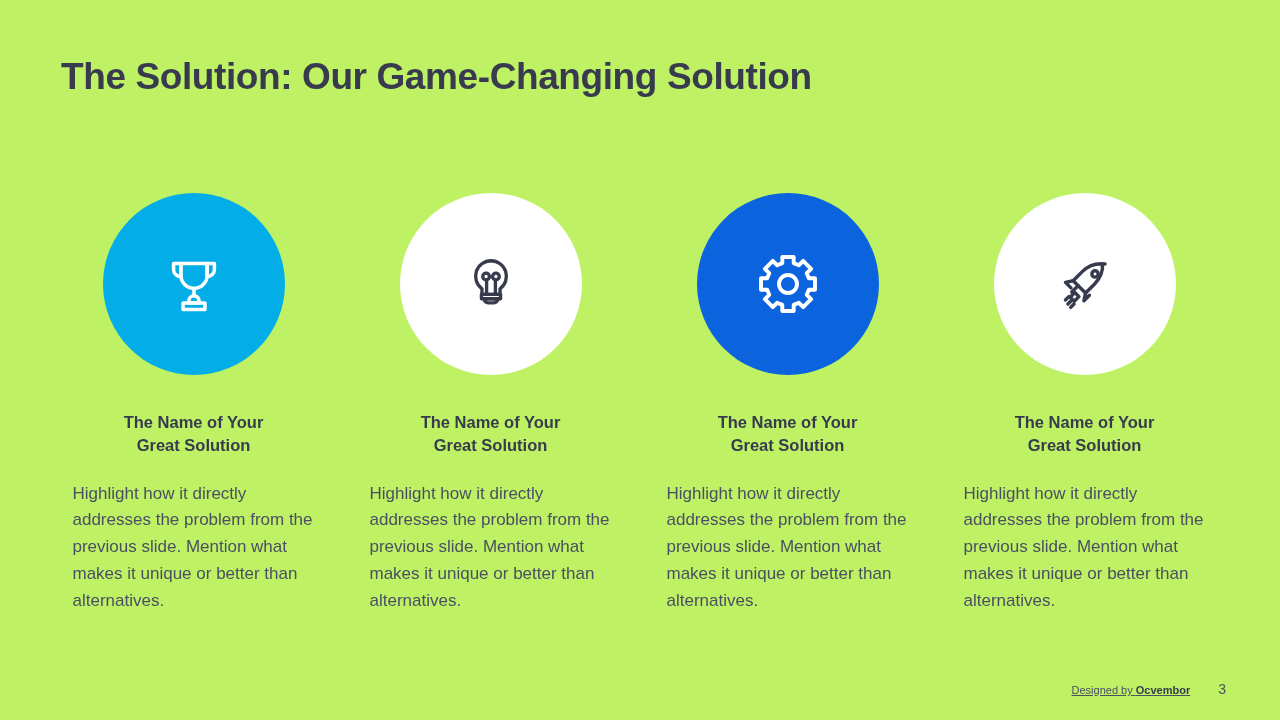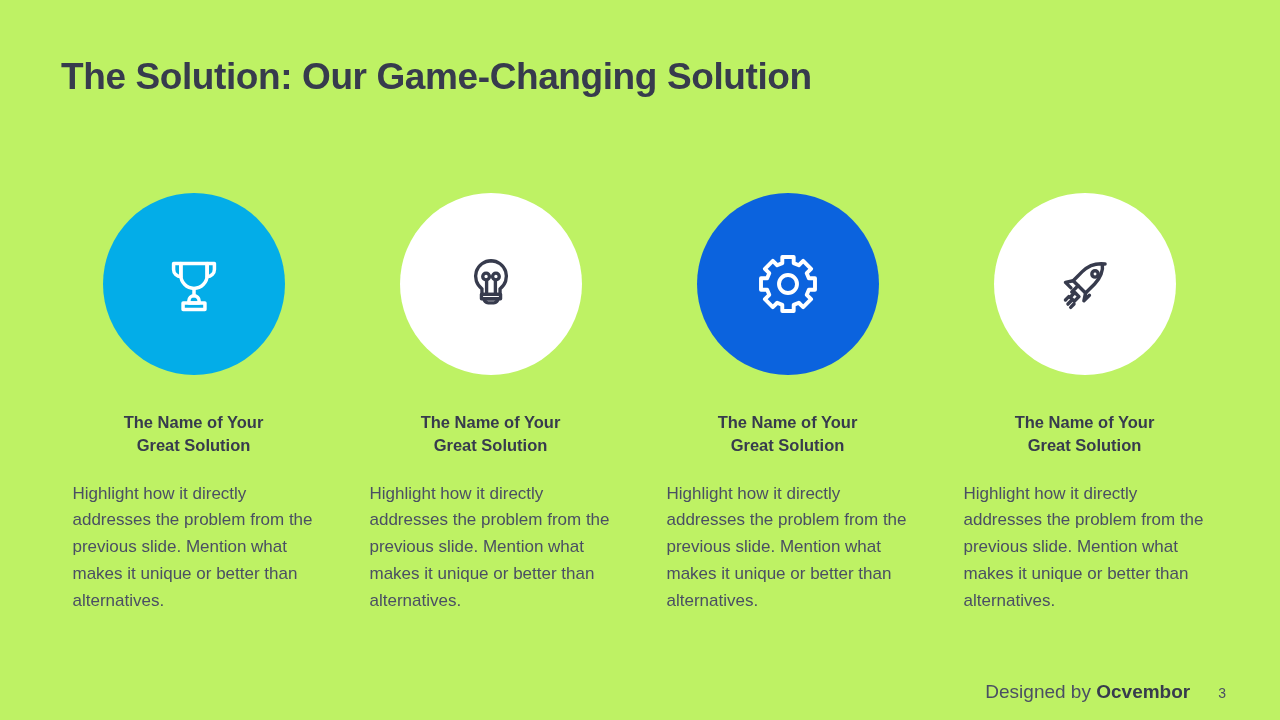--- a/index.html
+++ b/index.html
@@ -101,23 +101,24 @@
   }
 
   .footer-right {
     position:absolute;
     right:54px; top:681px;
     display:flex;
     align-items:baseline;
     gap:28px;
   }
   .designed-by {
-    font-size:19px;
+    font-size:11px;
     color:#4a4f63;
     white-space:nowrap;
+    text-decoration:underline;
   }
   .designed-by b { color:#373b4d; font-weight:bold; }
   .page-number {
     font-size:14px;
     color:#4a4f63;
   }
 </style>
 </head>
 <body>
 

